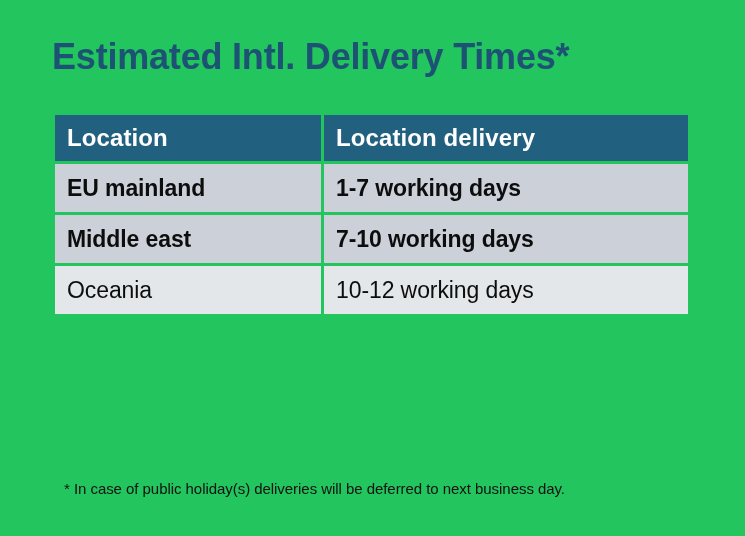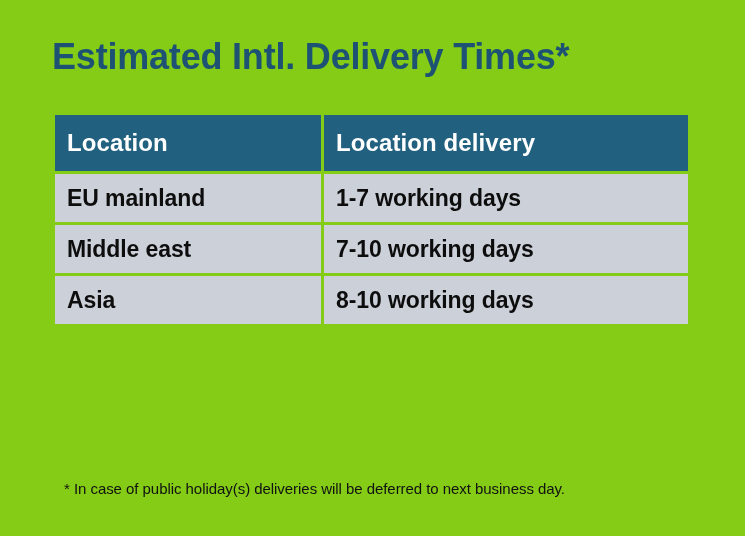--- a/index.html
+++ b/index.html
@@ -12,21 +12,21 @@
     background: #ffffff;
     font-family: "Liberation Sans", sans-serif;
     overflow: hidden;
     position: relative;
     -webkit-font-smoothing: antialiased;
   }
 
   .page {
     position: absolute;
     inset: 0;
-    background: #84cc16;
+    background: #22c55e;
   }
 
   .page-title {
     position: absolute;
     left: 52px;
     top: 36px;
     font-size: 36px;
     font-weight: 600;
     letter-spacing: -0.2px;
     color: #1d5274;
@@ -52,21 +52,21 @@
   }
 
   .col-location { width: 266px; }
   .col-estimate { width: 364px; }
 
   .delivery-table thead th {
     background: #21607f;
     color: #ffffff;
     font-size: 24px;
     font-weight: 700;
-    height: 56px;
+    height: 46px;
     padding: 0 16px 0 12px;
     letter-spacing: 0.1px;
     white-space: nowrap;
   }
 
   .delivery-table tbody td {
     height: 48px;
     padding: 0 0 0 12px;
     font-size: 23px;
     font-weight: 400;
@@ -115,22 +115,22 @@
     </thead>
     <tbody>
       <tr class="row-odd">
         <td>EU mainland</td>
         <td>1-7 working days</td>
       </tr>
       <tr class="row-odd">
         <td>Middle east</td>
         <td>7-10 working days</td>
       </tr>
-      <tr class="row-odd">
-        <td>Asia</td>
-        <td>8-10 working days</td>
+      <tr class="row-even">
+        <td>Oceania</td>
+        <td>10-12 working days</td>
       </tr>
     </tbody>
   </table>
 
   <div class="table-footnote">* In case of public holiday(s) deliveries will be deferred to next business day.</div>
 
 </div>
 
 </body></html>

